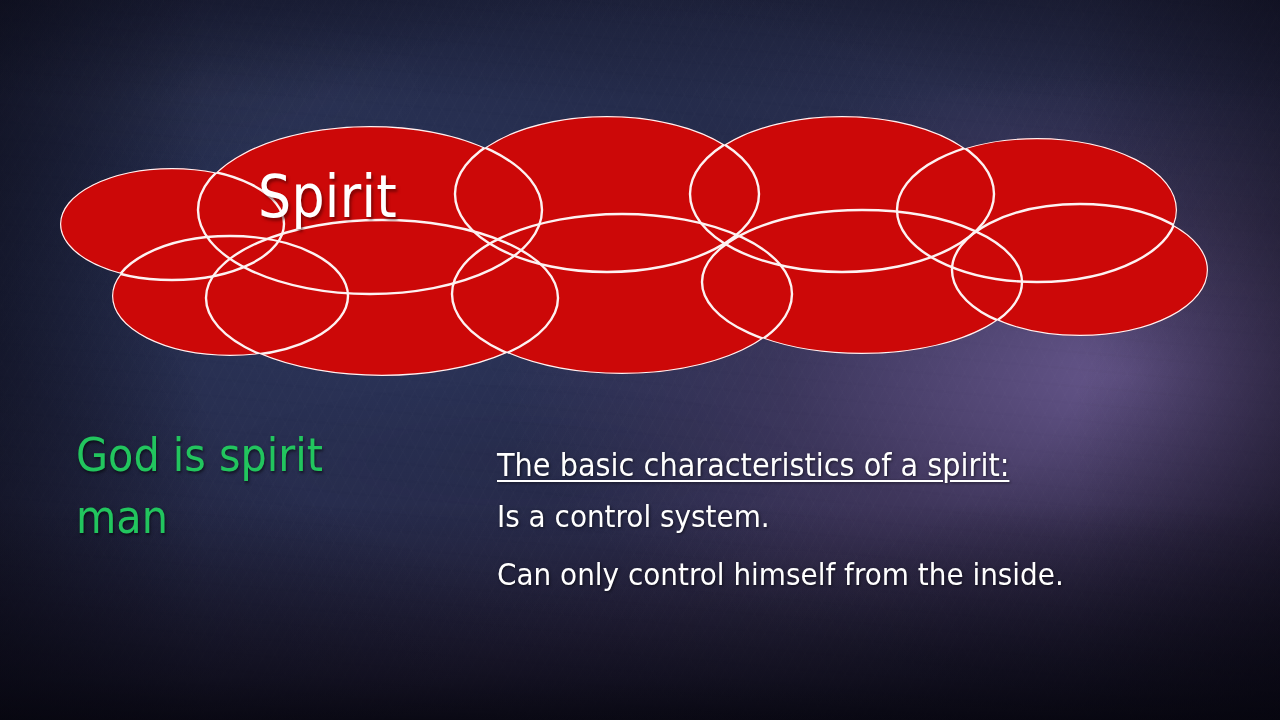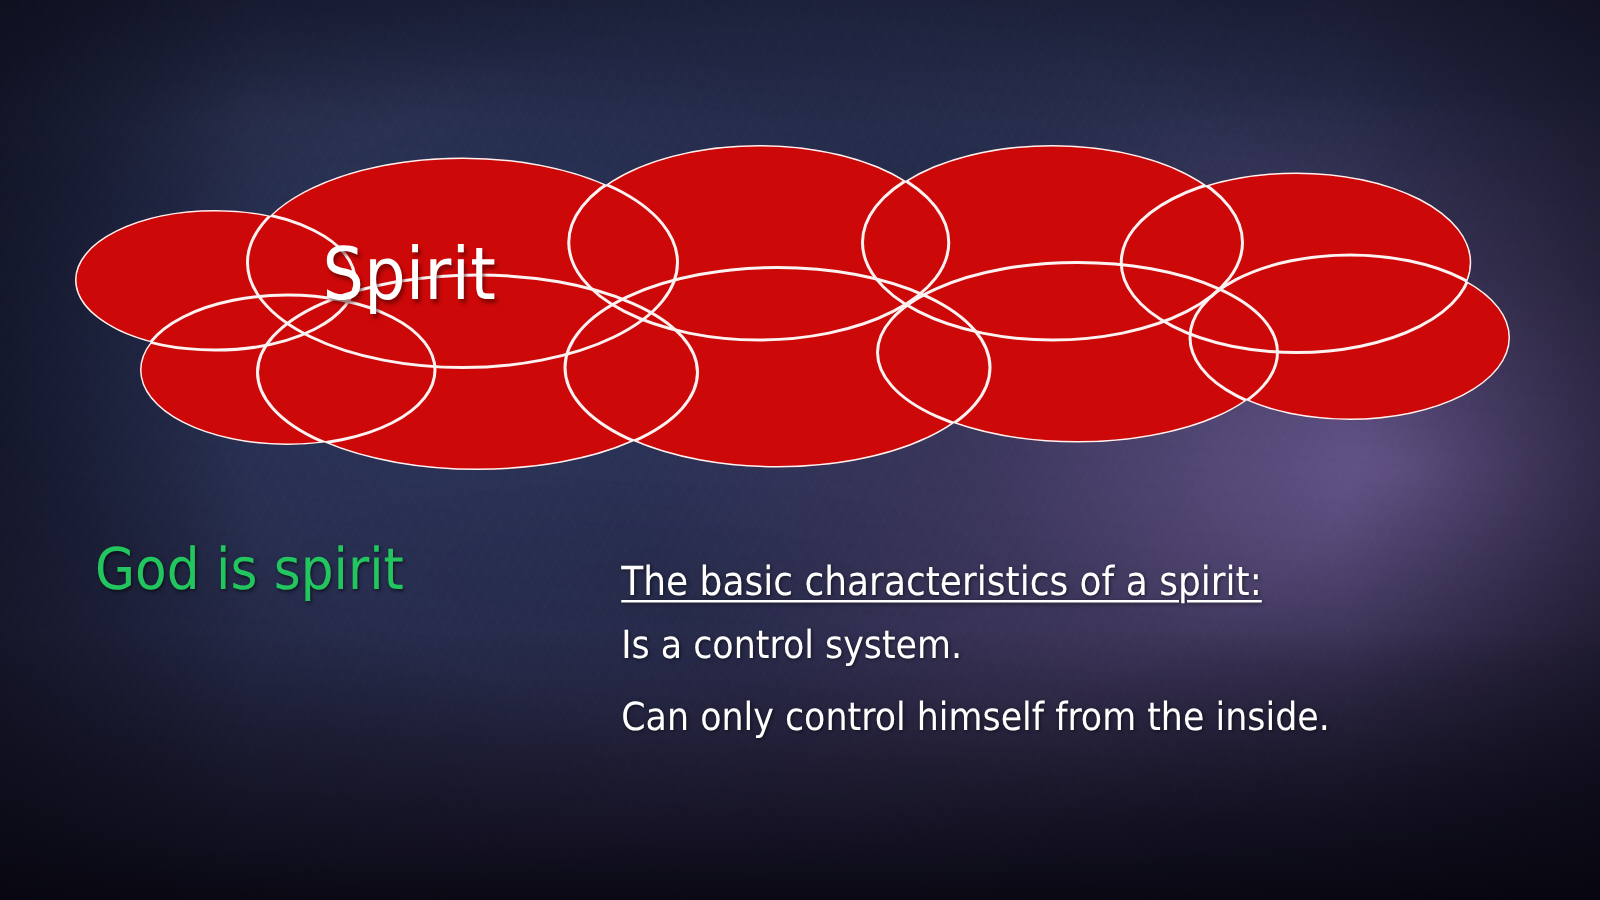--- a/index.html
+++ b/index.html
@@ -56,21 +56,21 @@
     left: 52px;
     top: 82px;
     width: 1170px;
     height: 300px;
   }
 
   
   #cloud-title {
     position: absolute;
     left: 258px;
-    top: 190px;
+    top: 168px;
     font-size: 58px;
     line-height: 1;
     color: #FFFFFF;
     letter-spacing: 0.3px;
     text-shadow: 2px 3px 3px rgba(70, 0, 0, 0.55);
     white-space: nowrap;
   }
 
   
   #left-column {
@@ -163,20 +163,21 @@
         <ellipse cx="985" cy="128" rx="140" ry="72"></ellipse>
         <ellipse cx="1028" cy="188" rx="128" ry="66"></ellipse>
       </g>
     </g>
   </svg>
 
   <div id="cloud-title">Spirit</div>
 
   <div id="left-column">
     <div class="line">God is spirit</div>
+    <div class="line">man</div>
   </div>
 
   <div id="right-column">
     <div class="heading">The basic characteristics of a spirit:</div>
     <div class="bullet">Is a control system.</div>
     <div class="bullet">Can only control himself from the inside.</div>
   </div>
 
 </div>
 

